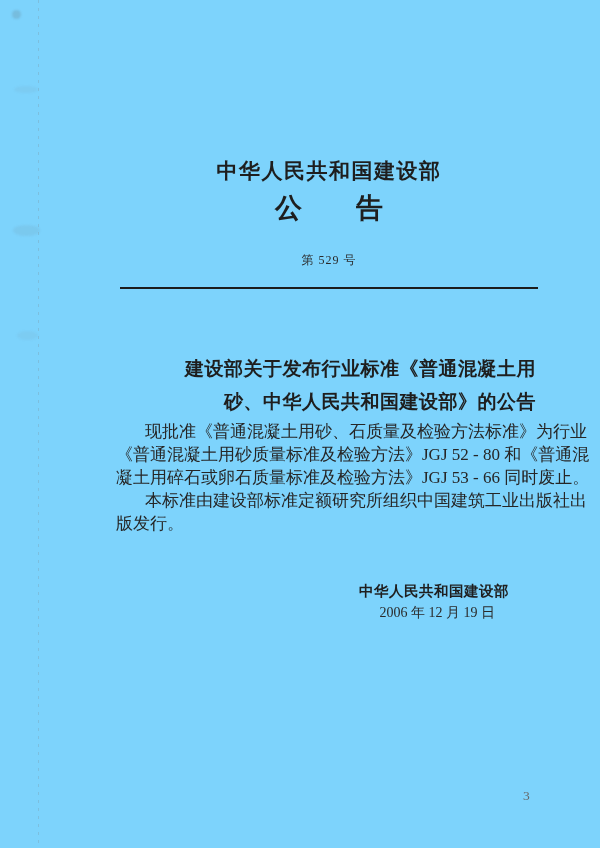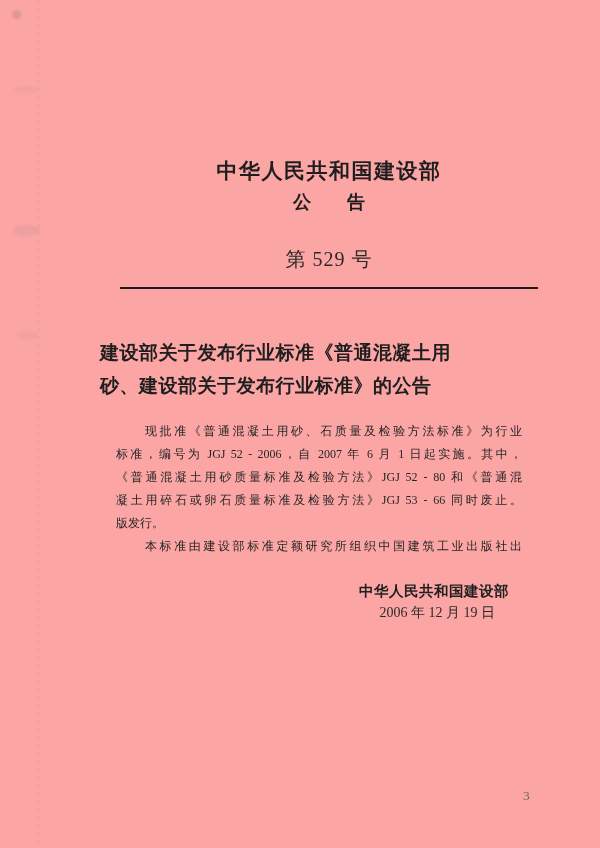--- a/index.html
+++ b/index.html
@@ -4,21 +4,21 @@
 <style>
   html, body {
     margin: 0;
     padding: 0;
     background: #ffffff;
   }
   .page {
     position: relative;
     width: 600px;
     height: 848px;
-    background: #fca5a5;
+    background: #7dd3fc;
     font-family: "Liberation Serif", "DejaVu Serif", serif;
     color: #222222;
     overflow: hidden;
   }
   
   .fold-line {
     position: absolute;
     left: 38px;
     top: 0;
     width: 1px;
@@ -48,56 +48,56 @@
   }
   .ministry {
     top: 157px;
     font-size: 21px;
     font-weight: bold;
     letter-spacing: 1.5px;
     color: #1e1e1e;
   }
   .gonggao {
     top: 190px;
-    font-size: 18px;
+    font-size: 27px;
     font-weight: bold;
     color: #1e1e1e;
   }
   .docnum {
-    top: 246px;
-    font-size: 20px;
+    top: 252px;
+    font-size: 12px;
     letter-spacing: 1px;
     color: #2a2a2a;
   }
   .rule {
     position: absolute;
     left: 120px;
     top: 287px;
     width: 418px;
     height: 2px;
     background: #1c1c1c;
   }
   .title-block {
     position: absolute;
     left: 100px;
-    top: 336px;
+    top: 352px;
     width: 436px;
-    text-align: left;
+    text-align: right;
     font-size: 19px;
     font-weight: bold;
     line-height: 33px;
     letter-spacing: 0.5px;
     color: #1e1e1e;
   }
   .body-block {
     position: absolute;
     left: 116px;
     top: 420px;
     width: 406px;
-    font-size: 12px;
+    font-size: 17px;
     line-height: 23px;
     color: #262626;
   }
   .bline {
     height: 23px;
     text-align: justify;
     text-align-last: justify;
     white-space: nowrap;
   }
   .bline.indent { text-indent: 29px; }
@@ -147,30 +147,29 @@
   <div class="center-col ministry">中华人民共和国建设部</div>
 
   <div class="center-col gonggao">公　　告</div>
 
   <div class="center-col docnum">第 529 号</div>
 
   <div class="rule"></div>
 
   <div class="title-block">
     <div>建设部关于发布行业标准《普通混凝土用</div>
-    <div>砂、建设部关于发布行业标准》的公告</div>
+    <div>砂、中华人民共和国建设部》的公告</div>
   </div>
 
   <div class="body-block">
     <div class="bline indent">现批准《普通混凝土用砂、石质量及检验方法标准》为行业</div>
-    <div class="bline">标准，编号为 JGJ 52 - 2006，自 2007 年 6 月 1 日起实施。其中，</div>
     <div class="bline">《普通混凝土用砂质量标准及检验方法》JGJ 52 - 80 和《普通混</div>
     <div class="bline">凝土用碎石或卵石质量标准及检验方法》JGJ 53 - 66 同时废止。</div>
+    <div class="bline indent">本标准由建设部标准定额研究所组织中国建筑工业出版社出</div>
     <div class="bline para-end">版发行。</div>
-    <div class="bline indent">本标准由建设部标准定额研究所组织中国建筑工业出版社出</div>
   </div>
 
   <div class="signature-block">
     <div class="issuer">中华人民共和国建设部</div>
     <div class="sig-date">2006 年 12 月 19 日</div>
   </div>
 
   <div class="pageno">3</div>
 
 </div>

